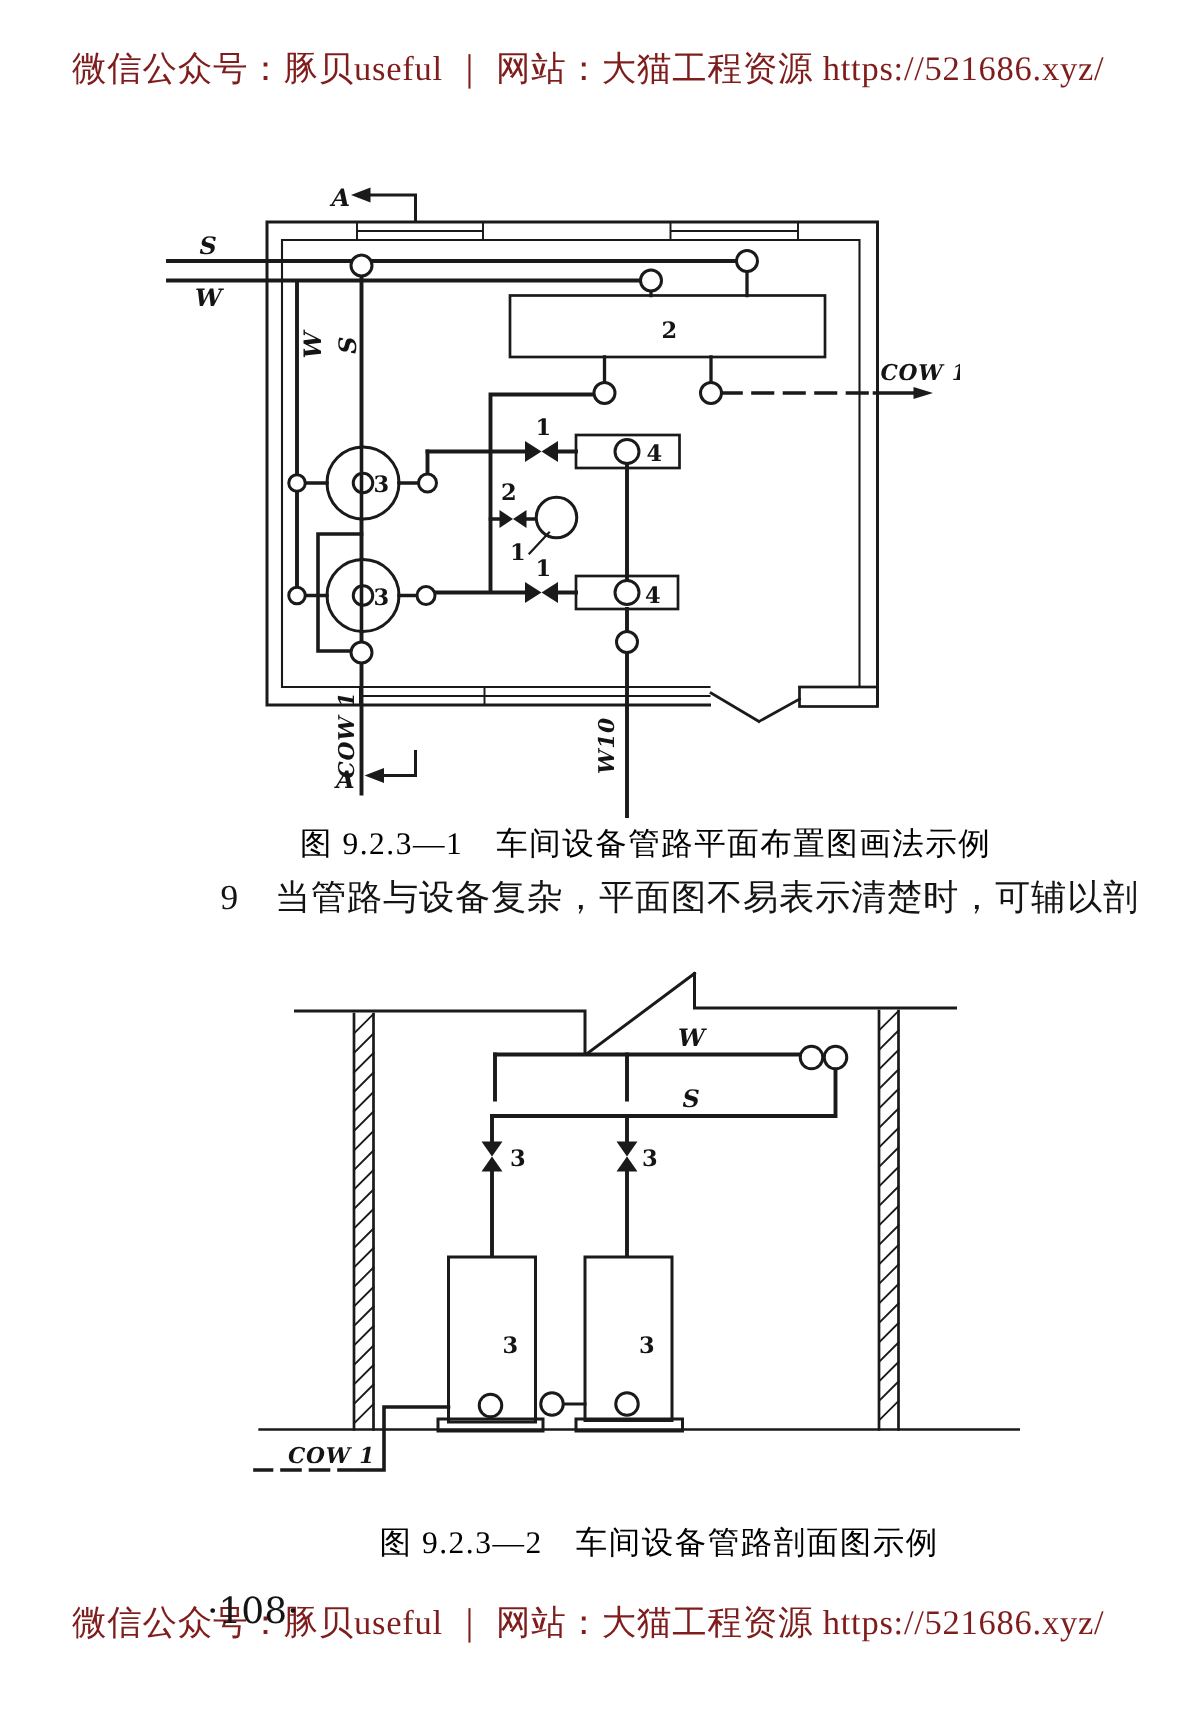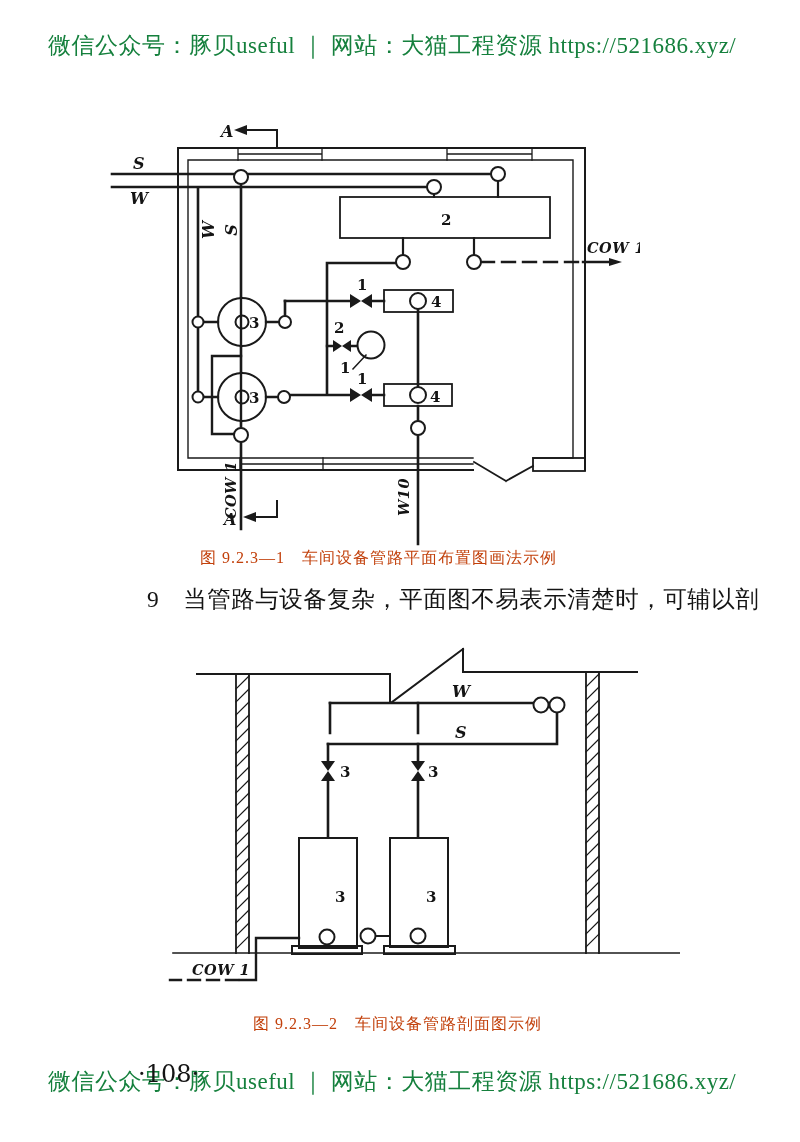--- a/index.html
+++ b/index.html
@@ -4,30 +4,30 @@
 <style>
   html,body{margin:0;padding:0;background:#e8e8e8;}
   .page{
     position:relative;width:800px;height:1142px;margin:0 auto;
     background:#ffffff;overflow:hidden;
     font-family:"Liberation Serif","DejaVu Serif",serif;color:#1b1b1b;
   }
   .watermark{
     position:absolute;left:48px;width:740px;
     font-family:"Liberation Serif","DejaVu Serif",serif;
-    font-size:23px;letter-spacing:0.5px;color:#15803d;white-space:nowrap;
+    font-size:23px;letter-spacing:0.5px;color:#7f1d1d;white-space:nowrap;
   }
   .wm-top{top:30px;}
   .wm-bottom{top:1066px;}
   .page-number{
     position:absolute;left:138px;top:1060px;
     font-size:24px;color:#141414;font-family:"DejaVu Serif",serif;
   }
   .fig-caption{
-    position:absolute;font-size:16px;letter-spacing:1px;color:#c2410c;
+    position:absolute;font-size:21px;letter-spacing:1px;color:#000000;
     font-family:"Liberation Serif","DejaVu Serif",serif;white-space:nowrap;
   }
   .cap1{left:200px;top:548px;}
   .cap2{left:253px;top:1014px;}
   .body-text{
     position:absolute;left:90px;top:581px;width:620px;
     font-size:23.5px;line-height:36px;letter-spacing:0.5px;color:#141414;
   }
   .body-text .l1{text-indent:57px;white-space:nowrap;}
   .body-text .l2{white-space:nowrap;}

